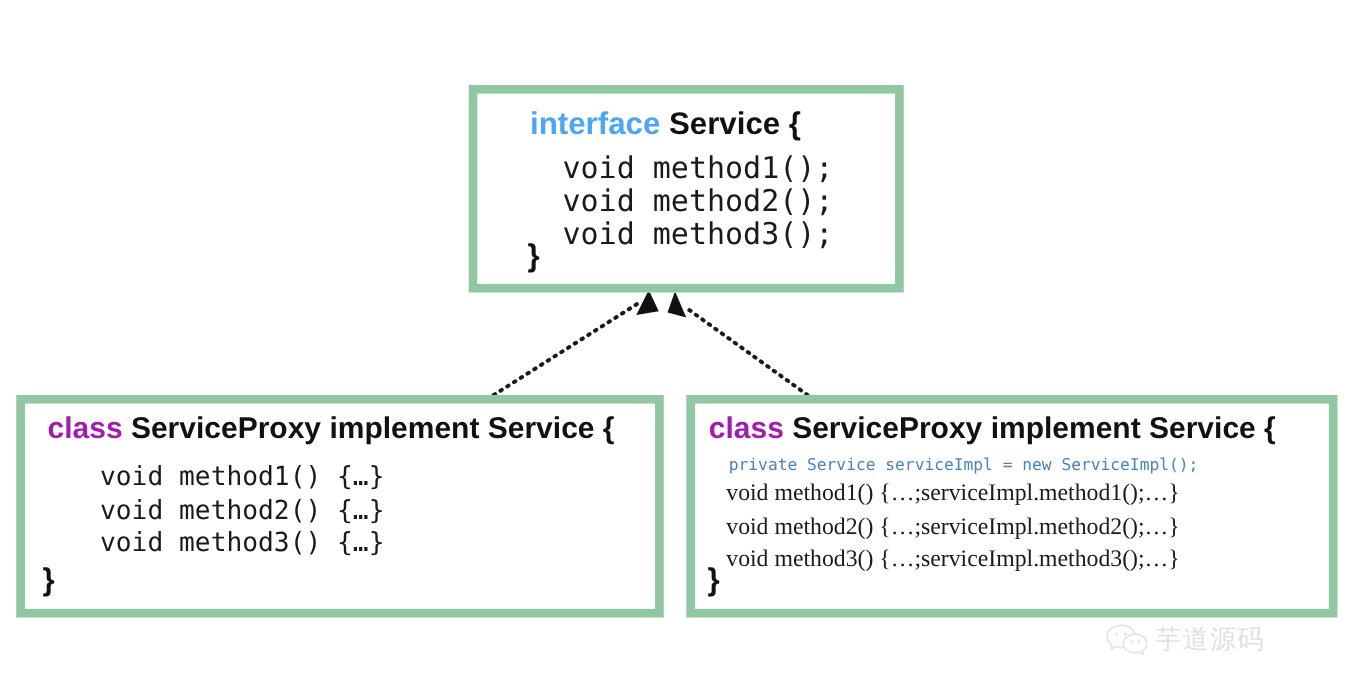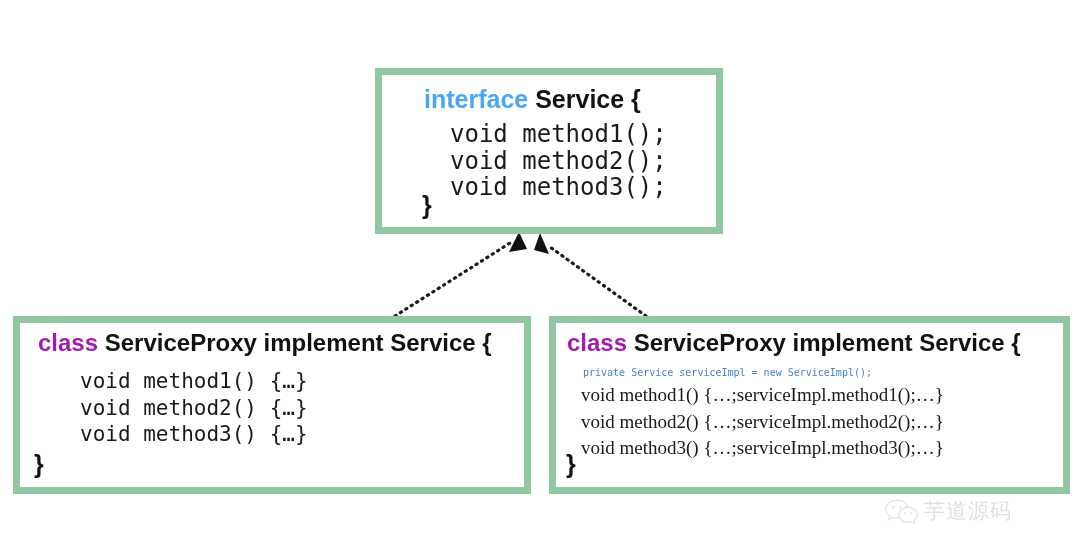--- a/index.html
+++ b/index.html
@@ -112,21 +112,21 @@
   #impl-methods {
     left: 22px;
     top: 45px;
     font-size: 21px;
     line-height: 26.5px;
     margin-left: 38px;
   }
   #proxy-private {
     left: 27px;
     top: 40px;
-    font-size: 10px;
+    font-size: 13px;
     line-height: 20px;
     color: #4a82c3;
   }
   #proxy-methods {
     left: 25px;
     top: 59px;
     font-size: 19px;
     line-height: 26.5px;
     font-family: Liberation Serif, serif;
   }

